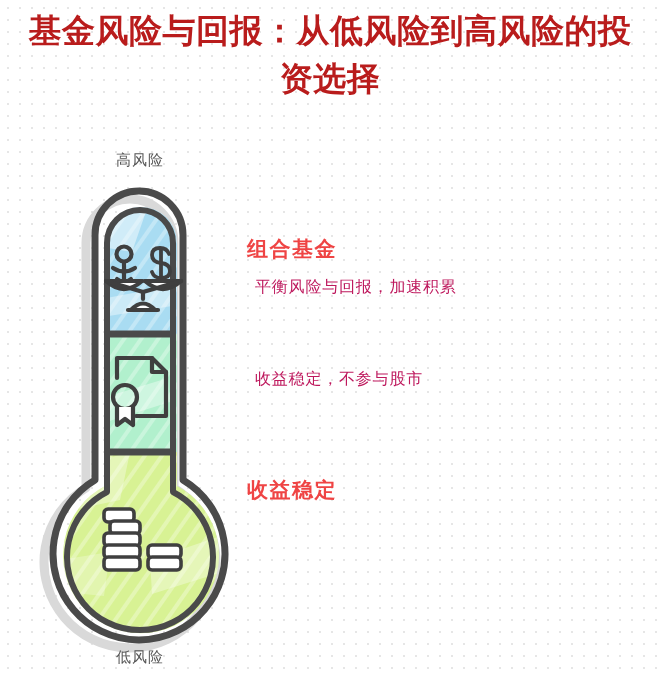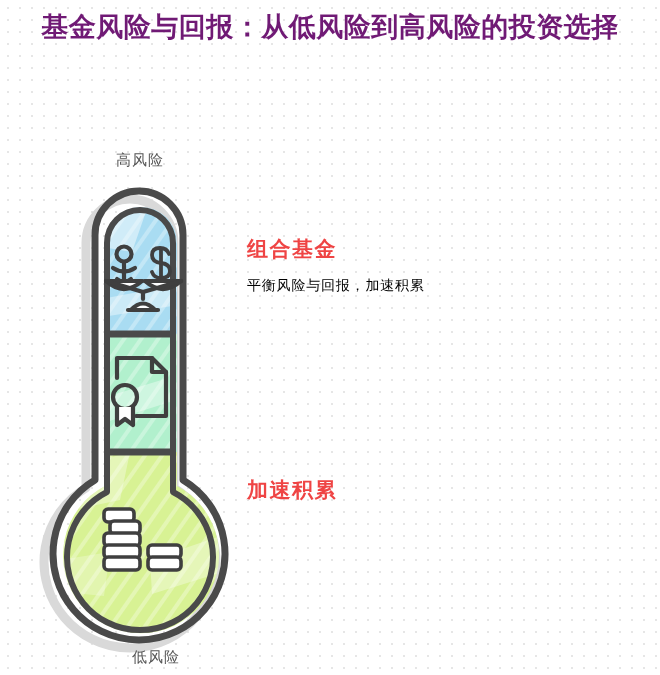--- a/index.html
+++ b/index.html
@@ -20,23 +20,23 @@
 
   
   #title {
     position: absolute;
     left: 28px;
     top: 8px;
     width: 604px;
     text-align: center;
     font-family: "Liberation Serif", "DejaVu Serif", serif;
     font-weight: bold;
-    font-size: 27px;
+    font-size: 33px;
     line-height: 1.45;
-    color: #701a75;
+    color: #b91c1c;
     letter-spacing: 0.5px;
   }
 
   
   #thermo-stage {
     position: absolute;
     left: 0;
     top: 0;
     width: 300px;
     height: 512px;
@@ -51,42 +51,42 @@
   .risk-label {
     position: absolute;
     width: 200px;
     text-align: center;
     font-family: "Liberation Serif", "DejaVu Serif", serif;
     font-size: 15px;
     color: #555555;
     letter-spacing: 1px;
   }
   #label-high { left: 40px; top: 151px; }
-  #label-low  { left: 56px; top: 648px; }
+  #label-low  { left: 40px; top: 648px; }
 
   
   .legend-entry {
     position: absolute;
     left: 247px;
     width: 400px;
   }
   .legend-title {
     font-family: "Liberation Serif", "DejaVu Serif", serif;
     font-weight: bold;
     font-size: 21px;
     color: #ef4444;
     letter-spacing: 1.5px;
     margin: 0 0 14px 0;
   }
   .legend-desc {
     font-family: "Liberation Serif", "DejaVu Serif", serif;
-    font-size: 14px;
-    color: #000000;
+    font-size: 16px;
+    color: #be185d;
     letter-spacing: 0.8px;
-    margin: 0;
+    margin: 8px;
   }
   #entry-0 { top: 235px; }
   #entry-1 { top: 361px; }
   #entry-2 { top: 476px; }
 </style>
 </head>
 <body style="background-color: rgb(255, 255, 255); background-image: radial-gradient(circle, rgb(230, 230, 230) 1.1px, transparent 1.2px);">
 
 <div id="title">基金风险与回报：从低风险到高风险的投资选择</div>
 
@@ -202,17 +202,18 @@
 
   <div class="risk-label" id="label-low">低风险</div>
 </div>
 
 <div class="legend-entry" id="entry-0">
   <p class="legend-title">组合基金</p>
   <p class="legend-desc">平衡风险与回报，加速积累</p>
 </div>
 
 <div class="legend-entry" id="entry-1">
+  <p class="legend-desc">收益稳定，不参与股市</p>
 </div>
 
 <div class="legend-entry" id="entry-2">
-  <p class="legend-title">加速积累</p>
+  <p class="legend-title">收益稳定</p>
 </div>
 
 </body></html>

